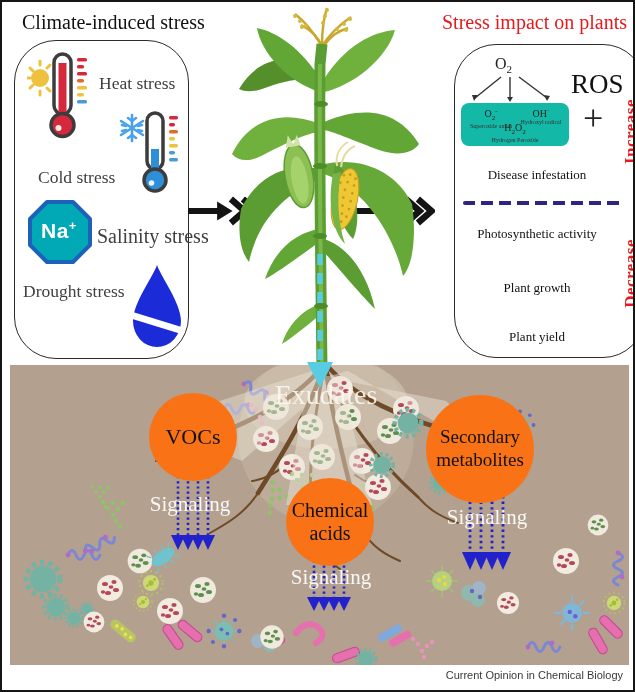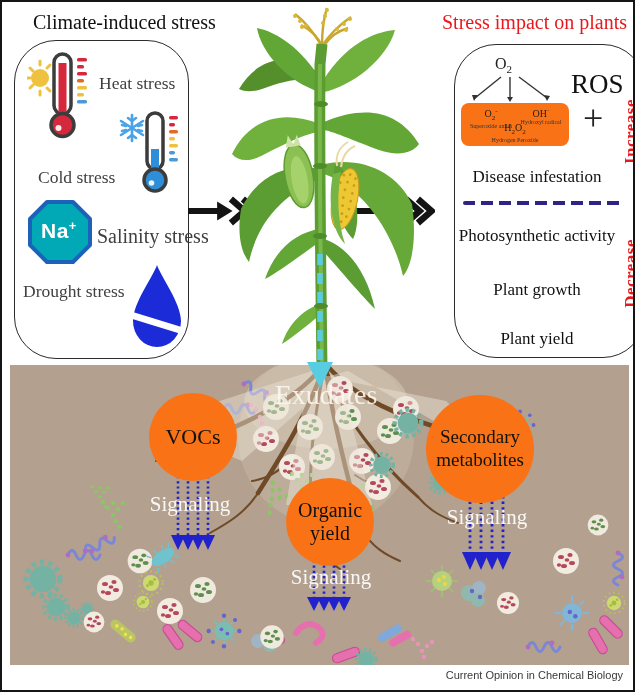--- a/index.html
+++ b/index.html
@@ -11,29 +11,29 @@
   .stress-box{left:12px;top:38px;width:175px;height:319px;}
   .impact-box{left:452px;top:42px;width:191px;height:314px;}
   .abs{position:absolute;}
   .ilabel{position:absolute;font-size:17.5px;color:#404040;white-space:nowrap;}
   .na-label{position:absolute;color:#fff;font-family:"Liberation Sans",sans-serif;font-weight:bold;
             font-size:21px;letter-spacing:.5px;}
   .na-label sup{font-size:13px;}
   
   .o2src{position:absolute;left:40px;top:10px;font-size:16px;color:#222;}
   .o2src sub{font-size:11px;}
-  .ros-band{position:absolute;left:6px;top:58px;width:108px;height:43px;background:#f97316;border-radius:8px;}
+  .ros-band{position:absolute;left:6px;top:58px;width:108px;height:43px;background:#14b8a6;border-radius:8px;}
   .spec{position:absolute;text-align:center;color:#222;}
   .spec .f{font-size:10px;line-height:10px;display:block;}
   .spec .f sub{font-size:7px;}
   .spec .f sup{font-size:7px;}
   .spec .n{font-size:6px;line-height:7px;display:block;color:#333;}
   .ros-label{position:absolute;left:116px;top:24px;font-size:27px;color:#111;}
   .ros-plus{position:absolute;left:128px;top:52px;font-size:36px;color:#222;}
-  .impact-item{position:absolute;left:0;width:164px;text-align:center;font-size:17px;color:#111;white-space:nowrap;}
+  .impact-item{position:absolute;left:0;width:164px;text-align:center;font-size:13px;color:#111;white-space:nowrap;}
   .vlabel{position:absolute;right:3px;writing-mode:vertical-rl;transform:rotate(180deg);
           color:#e8191c;font-size:17px;font-weight:600;letter-spacing:.5px;}
   .divider{position:absolute;left:8px;top:156px;width:158px;height:4px;border-radius:2px;
            background:repeating-linear-gradient(90deg,#2e2486 0 12px,transparent 12px 18px);}
   
   .soil{position:absolute;left:8px;top:363px;width:619px;height:300px;background:#b3a08e;overflow:hidden;}
   .soil svg.art{position:absolute;left:0;top:0;}
   .exu-circle{position:absolute;background:#f97316;border-radius:50%;display:flex;align-items:center;
               justify-content:center;text-align:center;color:#111;}
   .c-vocs{left:139px;top:28px;width:88px;height:88px;font-size:22px;}
@@ -328,33 +328,33 @@
           <polygon points="12,84 28,84 20,102"></polygon>
         <polygon points="23,84 39,84 31,102"></polygon>
           <polygon points="34,84 50,84 42,102"></polygon>
       </g>
     </svg>
 
     <div class="exu-circle c-vocs">
       <span>VOCs</span>
     </div>
     <div class="exu-circle c-org">
-      <span>Organic yield</span>
+      <span>Chemical acids</span>
     </div>
     <div class="exu-circle c-sec">
       <span>Secondary metabolites</span>
     </div>
 
     <div class="exu-label">Exudates</div>
     <div class="sig" style="left:115px;top:127px;">Signaling</div>
     <div class="sig" style="left:256px;top:200px;">Signaling</div>
     <div class="sig" style="left:412px;top:140px;">Signaling</div>
   </div>
 
-  <div class="title" style="left:31px;top:9px;">Climate-induced stress</div>
+  <div class="title" style="left:20px;top:9px;">Climate-induced stress</div>
   <div class="title red" style="left:440px;top:9px;">Stress impact on plants</div>
 
   <div class="panel stress-box">
 
     <svg class="abs" style="left:12px;top:10px;" width="70" height="90" viewBox="0 0 70 90">
       <g stroke="#eec23e" stroke-width="3" stroke-linecap="round">
         <line x1="13" y1="10" x2="13" y2="14"></line>
           <line x1="13" y1="40" x2="13" y2="44"></line>
         <line x1="0" y1="27" x2="3" y2="27"></line>
           <line x1="3" y1="17" x2="6" y2="20"></line>

